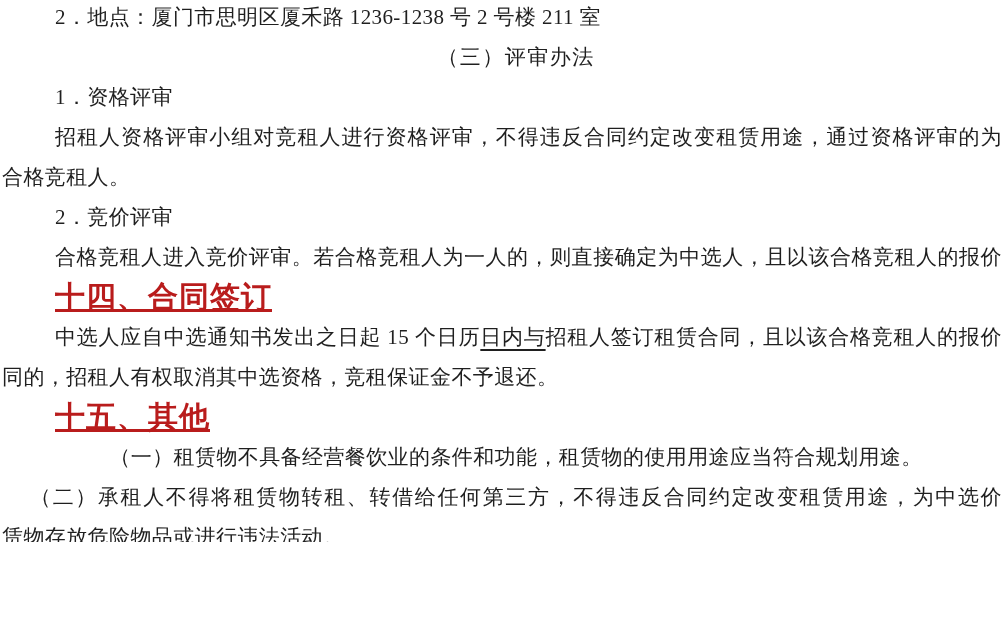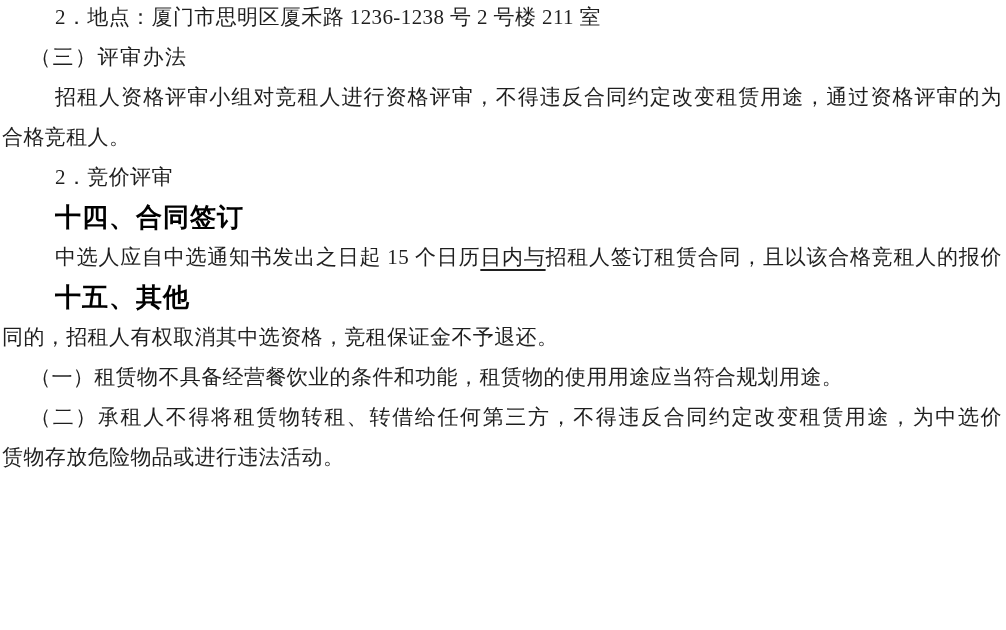--- a/index.html
+++ b/index.html
@@ -27,35 +27,36 @@
     line-height: 40px;
     font-size: 21px;
     letter-spacing: 0.4px;
     padding-left: 2px;
     padding-right: 4px;
     white-space: nowrap;
   }
   
   .ind-body { text-indent: 53px; }
   
-  .ind-paren { text-indent: 28px; }
+  .ind-paren { text-indent: 28px; text-align: center; }
   
   .jst {
     white-space: normal;
     text-align: justify;
     text-align-last: justify;
     text-justify: inter-character;
   }
   .heading {
     font-family: "Liberation Sans", sans-serif;
     font-weight: 700;
-    color: #000000;
-    font-size: 26px;
+    color: #b91c1c;
+    font-size: 30px;
     text-indent: 53px;
     letter-spacing: 1px;
+    text-decoration: underline;
   }
   .sub-heading {
     letter-spacing: 1.5px;
   }
   .wavy {
     text-decoration-line: underline;
     text-decoration-style: wavy;
     text-decoration-color: #2f9e2f;
     text-decoration-thickness: 1px;
     text-underline-offset: 5px;
@@ -65,39 +66,41 @@
 </head>
 <body>
 
 <div class="page">
   <div class="doc">
 
     <div class="ln ind-body">2．地点：厦门市思明区厦禾路 1236-1238 号 2 号楼 211 室</div>
 
     <div class="ln ind-paren sub-heading">（三）评审办法</div>
 
+    <div class="ln ind-body">1．资格评审</div>
 
     <div class="ln ind-body jst">招租人资格评审小组对竞租人进行资格评审，不得违反合同约定改变租赁用途，通过资格评审的为</div>
 
     <div class="ln">合格竞租人。</div>
 
     <div class="ln ind-body">2．竞价评审</div>
 
+    <div class="ln ind-body jst">合格竞租人进入竞价评审。若合格竞租人为一人的，则直接确定为中选人，且以该合格竞租人的报价</div>
 
 
 
     <div class="ln heading">十四、合同签订</div>
 
     <div class="ln ind-body jst">
       <span>中选人应自中选通知书发出之日起 15 个日历</span><span class="wavy">日内与</span><span>招租人签订租赁合同，且以该合格竞租人的报价</span>
     </div>
 
+    <div class="ln">同的，招租人有权取消其中选资格，竞租保证金不予退还。</div>
+
     <div class="ln heading">十五、其他</div>
-
-    <div class="ln">同的，招租人有权取消其中选资格，竞租保证金不予退还。</div>
 
     <div class="ln ind-paren">（一）租赁物不具备经营餐饮业的条件和功能，租赁物的使用用途应当符合规划用途。</div>
 
     <div class="ln ind-paren jst">（二）承租人不得将租赁物转租、转借给任何第三方，不得违反合同约定改变租赁用途，为中选价</div>
 
     <div class="ln">赁物存放危险物品或进行违法活动。</div>
 
   </div>
 </div>
 

